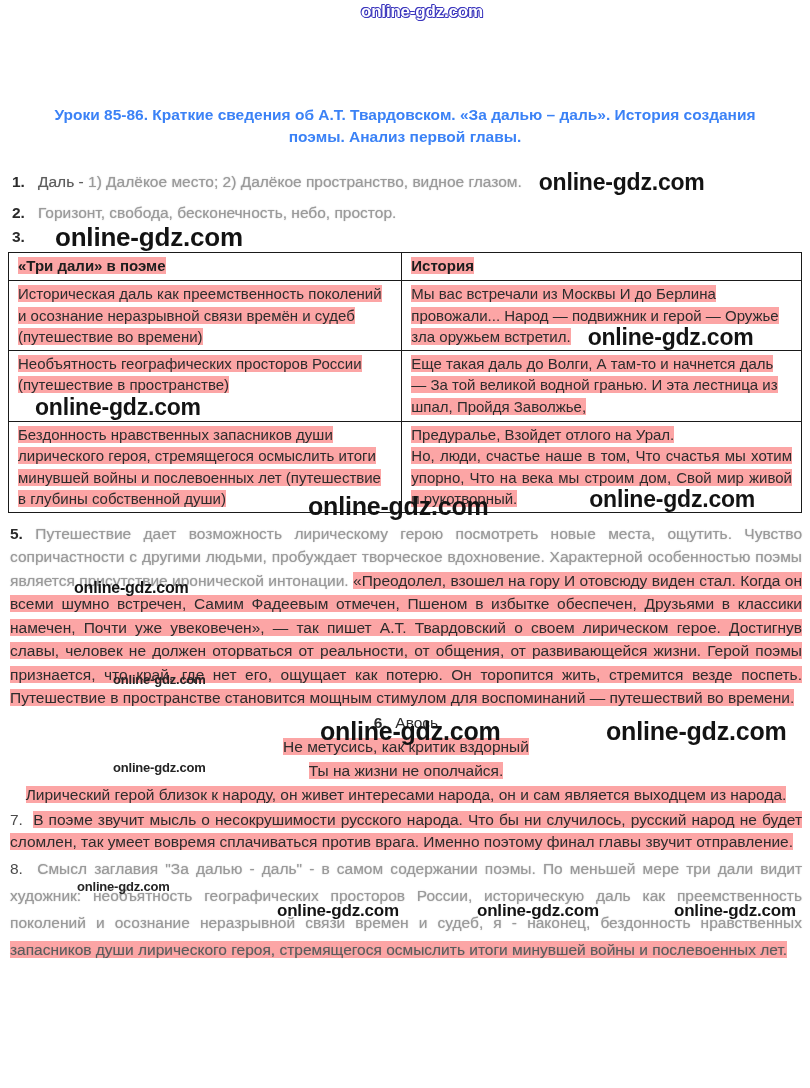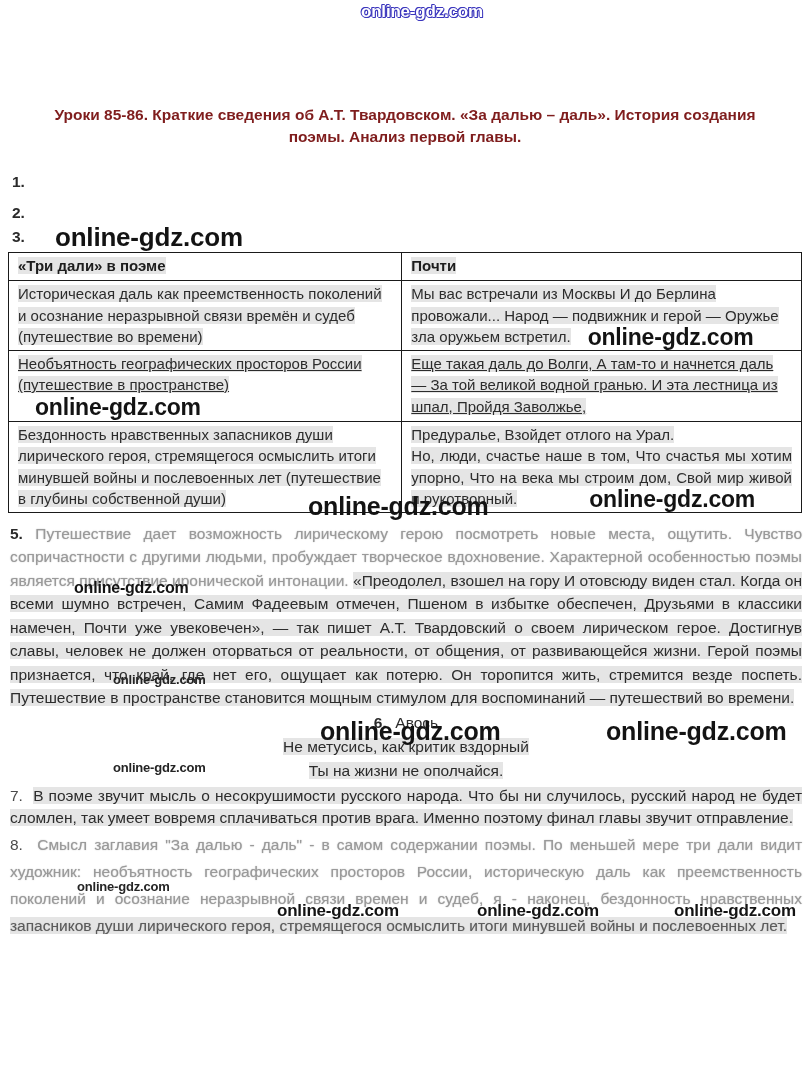--- a/index.html
+++ b/index.html
@@ -16,21 +16,21 @@
   .wm-blue{
     color:#ffffff;font-weight:700;
     text-shadow:-1px 0 #3b36bd,1px 0 #3b36bd,0 -1px #3b36bd,0 1px #3b36bd,
                 -1px -1px #3b36bd,1px 1px #3b36bd;
   }
   .wm-inline{display:inline-block;line-height:16px;vertical-align:-3px;}
   .wm-sm{font-weight:700;color:#242424;}
   
   .heading{
     margin:0 26px;padding-top:104px;text-align:center;
-    font-size:15.5px;line-height:22px;font-weight:bold;color:#7f1d1d;
+    font-size:15.5px;line-height:22px;font-weight:bold;color:#3b82f6;
   }
   
   .li{display:flex;margin-left:12px;margin-right:8px;line-height:24px;font-size:15.5px;}
   .li .num{font-weight:bold;flex:none;width:26px;color:#2a2a2a;}
   .i1{margin-top:22px;}
   .i2{margin-top:8px;line-height:22px;}
   .i3{margin-top:0;line-height:26px;align-items:center;}
   
   table.dali{
     border-collapse:collapse;width:794px;margin:2px 0 0 8px;
@@ -38,38 +38,38 @@
   }
   table.dali th,table.dali td{
     border:1px solid #1a1a1a;vertical-align:top;padding:2px 9px;
     line-height:21.5px;text-align:left;
   }
   table.dali th{font-weight:bold;height:23px;color:#1d1d1d;}
   col.c-left{width:49.6%;}
   col.c-right{width:50.4%;}
   td.cell{text-align:justify;}
   tr.r1 td{height:63px;}
-  tr.r2 td{height:66px;text-decoration:underline;}
+  tr.r2 td{height:66px;}
   tr.r3 td{height:84px;}
   td.cell p{margin:0;text-align:justify;}
   
   .para{
     margin:0 8px 0 10px;font-size:15.5px;text-align:justify;color:#2c2c2c;
   }
   .p4{margin-top:30px;line-height:22px;}
   .p5{margin-top:9px;line-height:23.5px;}
   .p6{margin-top:1px;line-height:24px;text-align:center;}
   .p7{margin-top:2px;line-height:22.5px;}
   .p8{margin-top:1px;line-height:27px;}
   .num-b{font-weight:bold;color:#2a2a2a;}
   .num-r{color:#4a4a4a;}
   
   .faded{color:#9a9a9a;text-shadow:0 0 1.2px rgba(165,165,165,.9);}
   .semi{color:#5c5c5c;text-shadow:0 0 .8px rgba(120,120,120,.6);}
-  .band{background:#e5e5e5;box-decoration-break:clone;-webkit-box-decoration-break:clone;}
+  .band{background:#fca5a5;box-decoration-break:clone;-webkit-box-decoration-break:clone;}
   .gap-r{margin-left:55px;}
 </style>
 </head>
 <body>
 
 <div class="page">
 
   <span class="wm wm-abs wm-blue" style="left:344px;top:3px;font-size:17px;">online-gdz.com</span>
   <span class="wm wm-abs" style="left:291px;top:494px;font-size:25px;">online-gdz.com</span>
   <span class="wm wm-abs" style="left:57px;top:580px;font-size:16px;">online-gdz.com</span>
@@ -79,40 +79,42 @@
   <span class="wm wm-abs wm-sm" style="left:96px;top:761px;font-size:13px;">online-gdz.com</span>
   <span class="wm wm-abs wm-sm" style="left:60px;top:880px;font-size:13px;">online-gdz.com</span>
   <span class="wm wm-abs" style="left:260px;top:902px;font-size:17px;">online-gdz.com</span>
   <span class="wm wm-abs" style="left:460px;top:902px;font-size:17px;">online-gdz.com</span>
   <span class="wm wm-abs" style="left:657px;top:902px;font-size:17px;">online-gdz.com</span>
 
   <div class="heading">Уроки 85-86. Краткие сведения об А.Т. Твардовском. «За далью – даль». История создания поэмы. Анализ первой главы.</div>
 
   <div class="li i1">
     <span class="num">1.</span>
+    <span class="txt"><span class="semi">Даль -</span> <span class="faded">1) Далёкое место; 2) Далёкое пространство, видное глазом.</span><span class="wm wm-inline" style="font-size:23px;">online-gdz.com</span></span>
   </div>
 
   <div class="li i2">
     <span class="num">2.</span>
+    <span class="txt faded">Горизонт, свобода, бесконечность, небо, простор.</span>
   </div>
 
   <div class="li i3">
     <span class="num">3.</span>
     <span class="wm" style="font-size:26px;">online-gdz.com</span>
   </div>
 
   <table class="dali">
     <colgroup>
         <col class="c-left">
         <col class="c-right">
       </colgroup>
     <tbody>
         <tr>
       <th><span class="band">«Три дали» в поэме</span></th>
-      <th><span class="band">Почти</span></th>
+      <th><span class="band">История</span></th>
     </tr>
     <tr class="r1">
       <td class="cell"><span class="band">Историческая даль как преемственность поколений и осознание неразрывной связи времён и судеб (путешествие во времени)</span></td>
       <td class="cell"><span class="band">Мы вас встречали из Москвы И до Берлина провожали... Народ — подвижник и герой — Оружье зла оружьем встретил.</span><span class="wm wm-inline" style="font-size:23px;">online-gdz.com</span></td>
     </tr>
     <tr class="r2">
       <td class="cell"><span class="band">Необъятность географических просторов России (путешествие в пространстве)</span><span class="wm wm-inline" style="font-size:23px;">online-gdz.com</span></td>
       <td class="cell"><span class="band">Еще такая даль до Волги, А там-то и начнется даль — За той великой водной гранью. И эта лестница из шпал, Пройдя Заволжье,</span></td>
     </tr>
     <tr class="r3">
@@ -125,19 +127,20 @@
   </tbody>
     </table>
 
 
   <p class="para p5"><span class="num-b">5.</span> <span class="faded">Путешествие дает возможность лирическому герою посмотреть новые места, ощутить. Чувство сопричастности с другими людьми, пробуждает творческое вдохновение. Характерной особенностью поэмы является присутствие иронической интонации.</span> <span class="band">«Преодолел, взошел на гору И отовсюду виден стал. Когда он всеми шумно встречен, Самим Фадеевым отмечен, Пшеном в избытке обеспечен, Друзьями в классики намечен, Почти уже увековечен», — так пишет А.Т. Твардовский о своем лирическом герое. Достигнув славы, человек не должен оторваться от реальности, от общения, от развивающейся жизни. Герой поэмы признается, что край, где нет его, ощущает как потерю. Он торопится жить, стремится везде поспеть. Путешествие в пространстве становится мощным стимулом для воспоминаний — путешествий во времени.</span></p>
 
   <div class="para p6">
     <div><span class="num-b">6.</span>&nbsp; <span>Авось</span></div>
     <div><span class="band">Не метусись, как критик вздорный</span></div>
     <div><span class="band">Ты на жизни не ополчайся.</span></div>
+    <div><span class="band">Лирический герой близок к народу, он живет интересами народа, он и сам является  выходцем из народа.</span></div>
   </div>
 
   <p class="para p7"><span class="num-r">7.</span>&nbsp; <span class="band">В поэме звучит мысль о несокрушимости русского народа. Что бы ни случилось, русский народ не будет сломлен, так умеет вовремя сплачиваться против врага. Именно поэтому финал главы звучит отправление.</span></p>
 
   <p class="para p8"><span class="num-r">8.</span>&nbsp; <span class="faded">Смысл заглавия "За далью - даль" - в самом содержании поэмы. По меньшей мере три дали видит художник: необъятность географических просторов России, историческую даль как преемственность поколений и осознание неразрывной связи времен и судеб, я - наконец, бездонность нравственных</span> <span class="band semi">запасников души лирического героя, стремящегося осмыслить итоги минувшей войны и послевоенных лет.</span></p>
 
 </div>
 
 </body></html>

